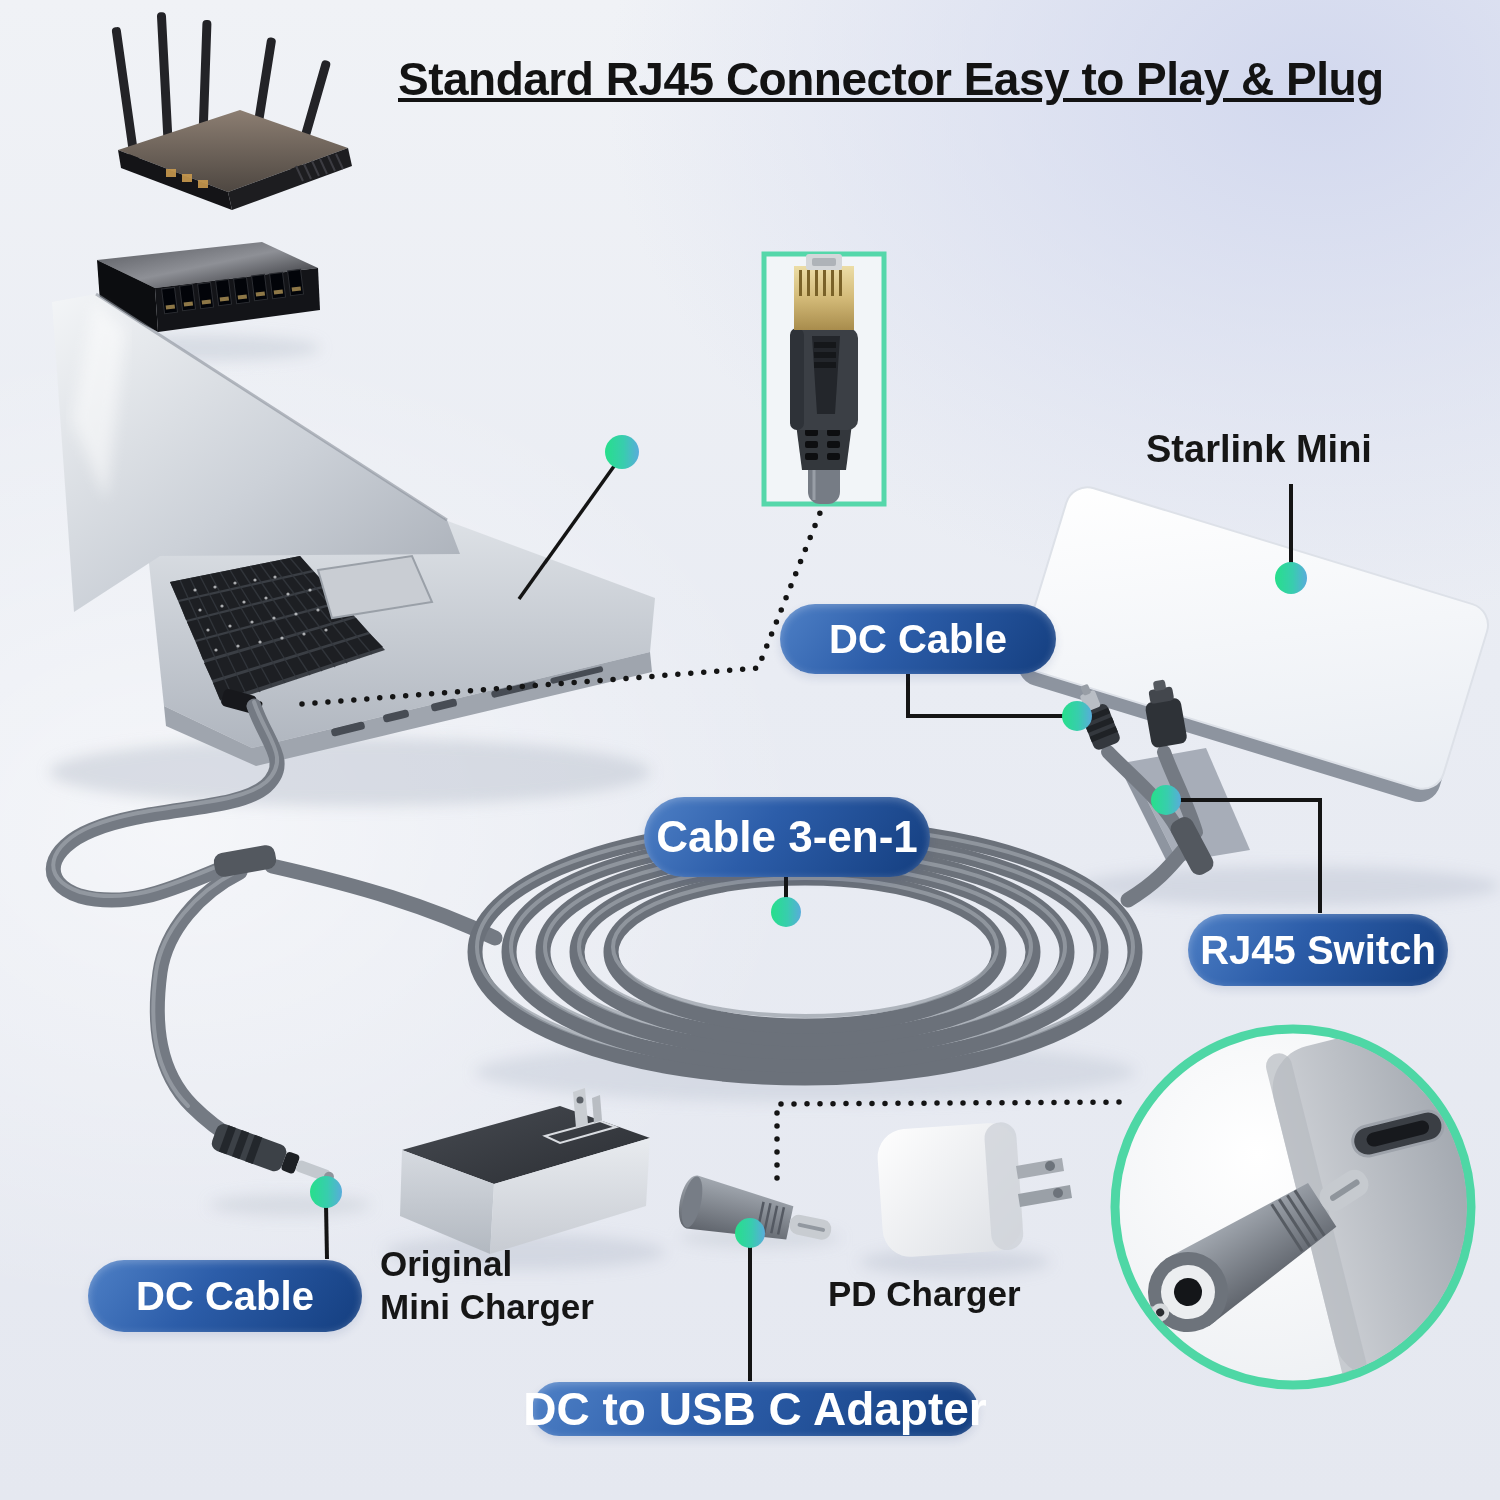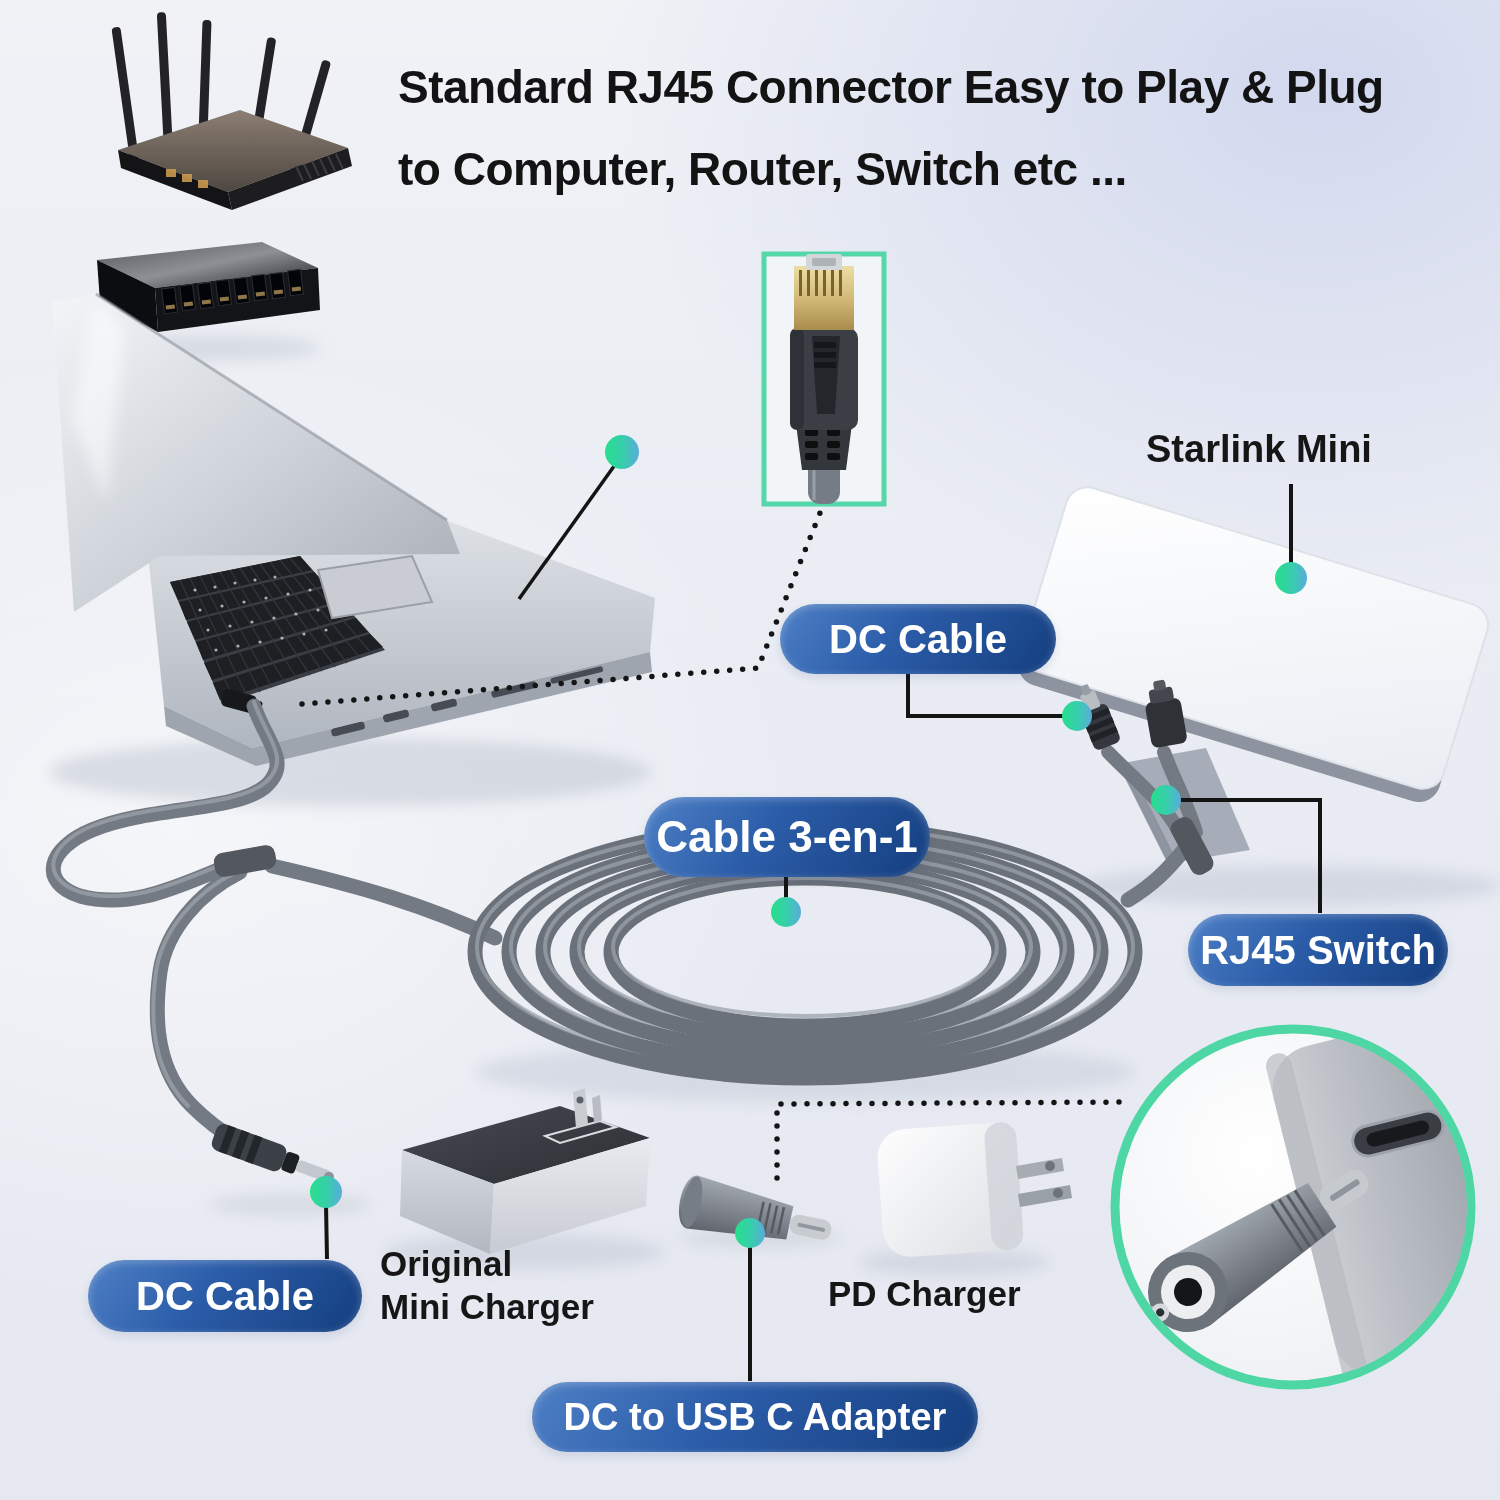--- a/index.html
+++ b/index.html
@@ -9,34 +9,34 @@
     background:
       radial-gradient(1150px 850px at 88% 6%, #d2d8ee 0%, rgba(210,216,238,0) 62%),
       radial-gradient(900px 700px at 12% 55%, rgba(255,255,255,0.55) 0%, rgba(255,255,255,0) 70%),
       linear-gradient(180deg,#f0f2f6 0%,#e9ecf3 45%,#e5e8f0 100%);
   }
   svg{position:absolute;left:0;top:0;}
   .headline{
     position:absolute;left:398px;color:#131313;font-weight:bold;
     font-size:46px;letter-spacing:-0.5px;white-space:nowrap;
   }
-  .hl1{top:60px;}
+  .hl1{top:52px;text-decoration:underline;}
   .hl2{top:142px;}
   .badge{
     position:absolute;display:flex;align-items:center;justify-content:center;
     color:#ffffff;font-weight:bold;border-radius:999px;
     background:linear-gradient(128deg,#4e80c6 0%,#2c5da9 42%,#143e7f 100%);
     box-shadow:inset 0 2px 8px rgba(255,255,255,0.28), 0 4px 10px rgba(30,60,120,0.12);
     white-space:nowrap;
   }
   .b-dc-top{left:780px;top:604px;width:276px;height:70px;font-size:40px;}
   .b-cable3{left:644px;top:762px;width:286px;height:80px;font-size:44px;margin-top:35px;}
   .b-rj45{left:1188px;top:914px;width:260px;height:72px;font-size:40px;}
   .b-dc-bottom{left:88px;top:1260px;width:274px;height:72px;font-size:40px;}
-  .b-adapter{left:532px;top:1382px;width:446px;height:70px;font-size:38px;}
+  .b-adapter{left:532px;top:1382px;width:446px;height:54px;font-size:46px;}
   .plabel{
     position:absolute;color:#161616;font-weight:bold;text-align:left;white-space:nowrap;
   }
   .l-starlink{left:1146px;top:428px;width:322px;font-size:38px;}
   .l-original{left:380px;top:1242px;width:268px;font-size:35px;line-height:43px;}
   .l-pd{left:828px;top:1274px;width:266px;font-size:35px;}
 </style>
 </head>
 <body>
 
@@ -447,21 +447,20 @@
     <circle cx="1291" cy="578" r="16" fill="url(#dotGrad)"></circle>
     <circle cx="1077" cy="716" r="15" fill="url(#dotGrad)"></circle>
     <circle cx="786" cy="912" r="15" fill="url(#dotGrad)"></circle>
     <circle cx="1166" cy="800" r="15" fill="url(#dotGrad)"></circle>
     <circle cx="326" cy="1192" r="16" fill="url(#dotGrad)"></circle>
     <circle cx="750" cy="1233" r="15" fill="url(#dotGrad)"></circle>
   </g>
 </svg>
 
 <div class="headline hl1">Standard RJ45 Connector Easy to Play &amp; Plug</div>
-<div class="headline hl2">to Computer, Router, Switch etc ...</div>
 
 <div class="plabel l-starlink">Starlink Mini</div>
 
 <div class="badge b-dc-top">DC Cable</div>
 <div class="badge b-cable3">Cable 3-en-1</div>
 <div class="badge b-rj45">RJ45 Switch</div>
 <div class="badge b-dc-bottom">DC Cable</div>
 <div class="badge b-adapter">DC to USB C Adapter</div>
 
 <div class="plabel l-original">

